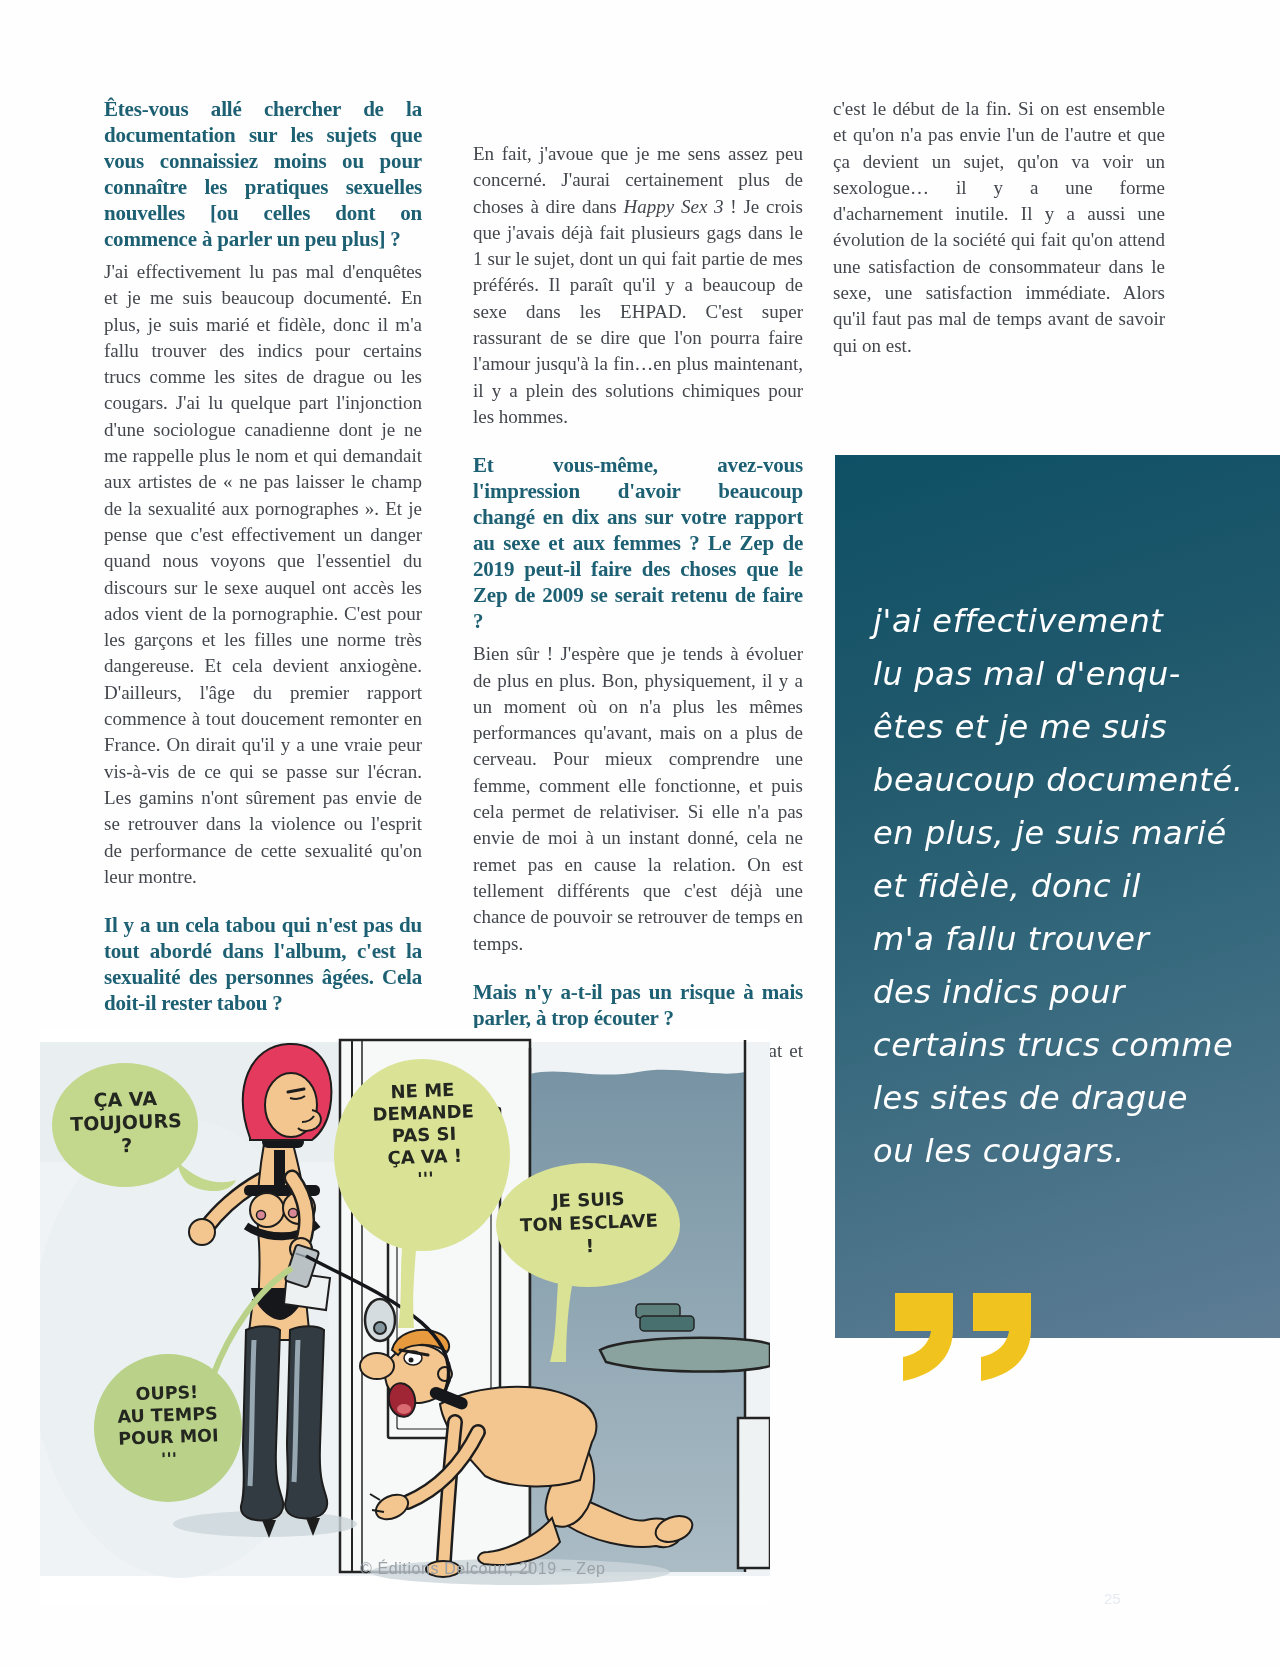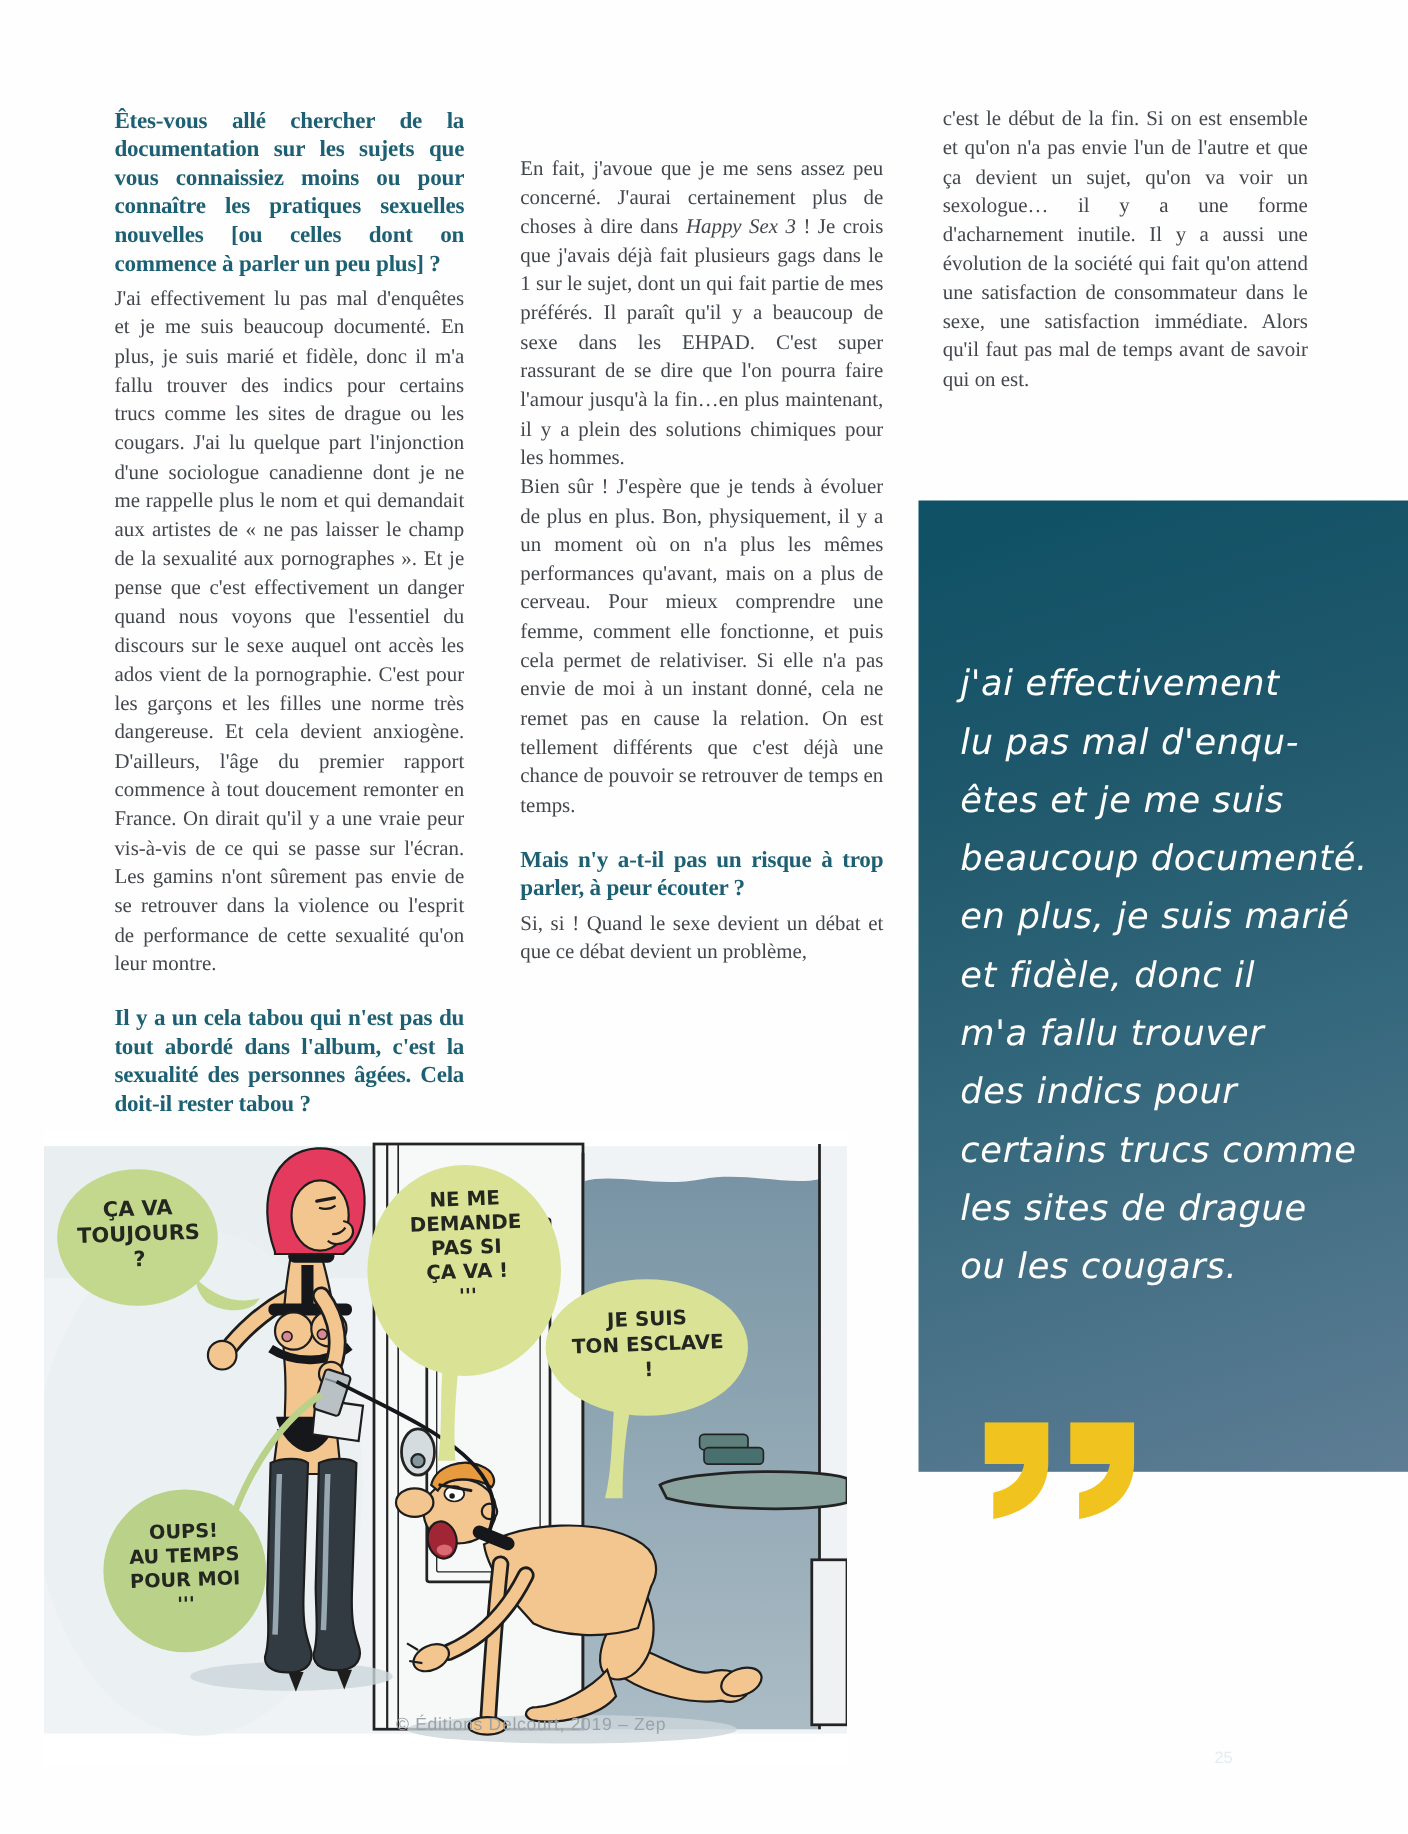--- a/index.html
+++ b/index.html
@@ -1,21 +1,21 @@
 <!DOCTYPE html>
 <html><head>
 <meta charset="utf-8">
 <style>
   html,body{margin:0;padding:0;background:#ffffff;}
   #page{position:relative;width:1280px;height:1667px;background:#fefefe;overflow:hidden;
         font-family:"Liberation Serif",serif;}
   .col{position:absolute;}
   #col1{left:104px;top:96px;width:318px;}
   #col2{left:473px;top:96px;width:330px;margin-top:45px;}
-  #col3{left:833px;top:96px;width:332px;margin-left:24px;}
+  #col3{left:833px;top:96px;width:332px;}
   .q{font-family:"Liberation Serif",serif;font-weight:700;font-size:21px;line-height:26px;
      color:#1d6073;text-align:justify;margin:0 0 7px 0;letter-spacing:-0.2px;}
   .a{font-family:"Liberation Serif",serif;font-size:19px;line-height:26.3px;color:#43474d;
      text-align:justify;margin:0 0 0 0;}
   .gap-top{margin-top:44px;}
   .gap-top-sm{margin-top:22px;}
   .a + .q{margin-top:22px;}
   .it{font-style:italic;}
   
   #quote-panel{position:absolute;left:835px;top:455px;width:445px;height:883px;
@@ -45,22 +45,23 @@
 <div id="page">
 
   <div class="col" id="col1">
     <p class="q">Êtes-vous allé chercher de la documentation sur les sujets que vous connaissiez moins ou pour connaître les pratiques sexuelles nouvelles [ou celles dont on commence à parler un peu plus] ?</p>
     <p class="a">J'ai effectivement lu pas mal d'enquêtes et je me suis beaucoup documenté. En plus, je suis marié et fidèle, donc il m'a fallu trouver des indics pour certains trucs comme les sites de drague ou les cougars. J'ai lu quelque part l'injonction d'une sociologue canadienne dont je ne me rappelle plus le nom et qui demandait aux artistes de « ne pas laisser le champ de la sexualité aux pornographes ». Et je pense que c'est effectivement un danger quand nous voyons que l'essentiel du discours sur le sexe auquel ont accès les ados vient de la pornographie. C'est pour les garçons et les filles une norme très dangereuse. Et cela devient anxiogène. D'ailleurs, l'âge du premier rapport commence à tout doucement remonter en France. On dirait qu'il y a une vraie peur vis-à-vis de ce qui se passe sur l'écran. Les gamins n'ont sûrement pas envie de se retrouver dans la violence ou l'esprit de performance de cette sexualité qu'on leur montre.</p>
     <p class="q gap-top">Il y a un cela tabou qui n'est pas du tout abordé dans l'album, c'est la sexualité des personnes âgées. Cela doit-il rester tabou ?</p>
   </div>
 
   <div class="col" id="col2">
     <p class="a"><span>En fait, j'avoue que je me sens assez peu concerné. J'aurai certainement plus de choses à dire dans </span><span class="it">Happy Sex 3</span><span> ! Je crois que j'avais déjà fait plusieurs gags dans le 1 sur le sujet, dont un qui fait partie de mes préférés. Il paraît qu'il y a beaucoup de sexe dans les EHPAD. C'est super rassurant de se dire que l'on pourra faire l'amour jusqu'à la fin…en plus maintenant, il y a plein des solutions chimiques pour les hommes.</span></p>
+    <p class="q gap-top-sm">Et vous-même, avez-vous l'impression d'avoir beaucoup changé en dix ans sur votre rapport au sexe et aux femmes ? Le Zep de 2019 peut-il faire des choses que le Zep de 2009 se serait retenu de faire ?</p>
     <p class="a">Bien sûr ! J'espère que je tends à évoluer de plus en plus. Bon, physiquement, il y a un moment où on n'a plus les mêmes performances qu'avant, mais on a plus de cerveau. Pour mieux comprendre une femme, comment elle fonctionne, et puis cela permet de relativiser. Si elle n'a pas envie de moi à un instant donné, cela ne remet pas en cause la relation. On est tellement différents que c'est déjà une chance de pouvoir se retrouver de temps en temps.</p>
-    <p class="q gap-top-sm">Mais n'y a-t-il pas un risque à trop parler, à peur écouter ?</p>
+    <p class="q gap-top-sm">Mais n'y a-t-il pas un risque à mais parler, à trop écouter ?</p>
     <p class="a">Si, si ! Quand le sexe devient un débat et que ce débat devient un problème,</p>
   </div>
 
   <div class="col" id="col3">
     <p class="a">c'est le début de la fin. Si on est ensemble et qu'on n'a pas envie l'un de l'autre et que ça devient un sujet, qu'on va voir un sexologue… il y a une forme d'acharnement inutile. Il y a aussi une évolution de la société qui fait qu'on attend une satisfaction de consommateur dans le sexe, une satisfaction immédiate. Alors qu'il faut pas mal de temps avant de savoir qui on est.</p>
   </div>
 
   <div id="quote-panel">
     <div id="quote-text">j'ai effectivement
 lu pas mal d'enqu-

